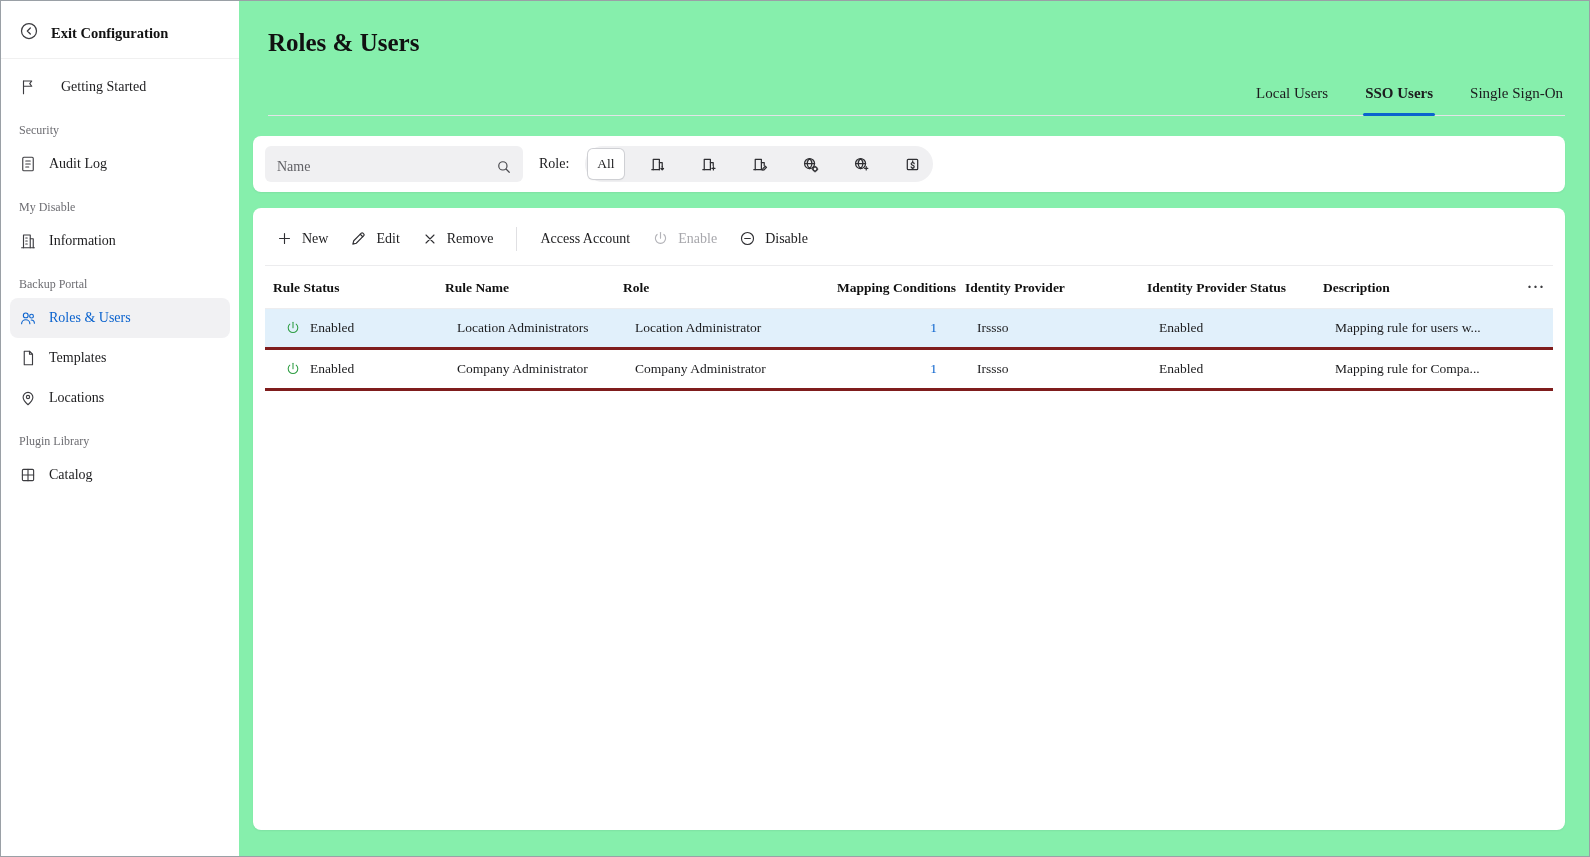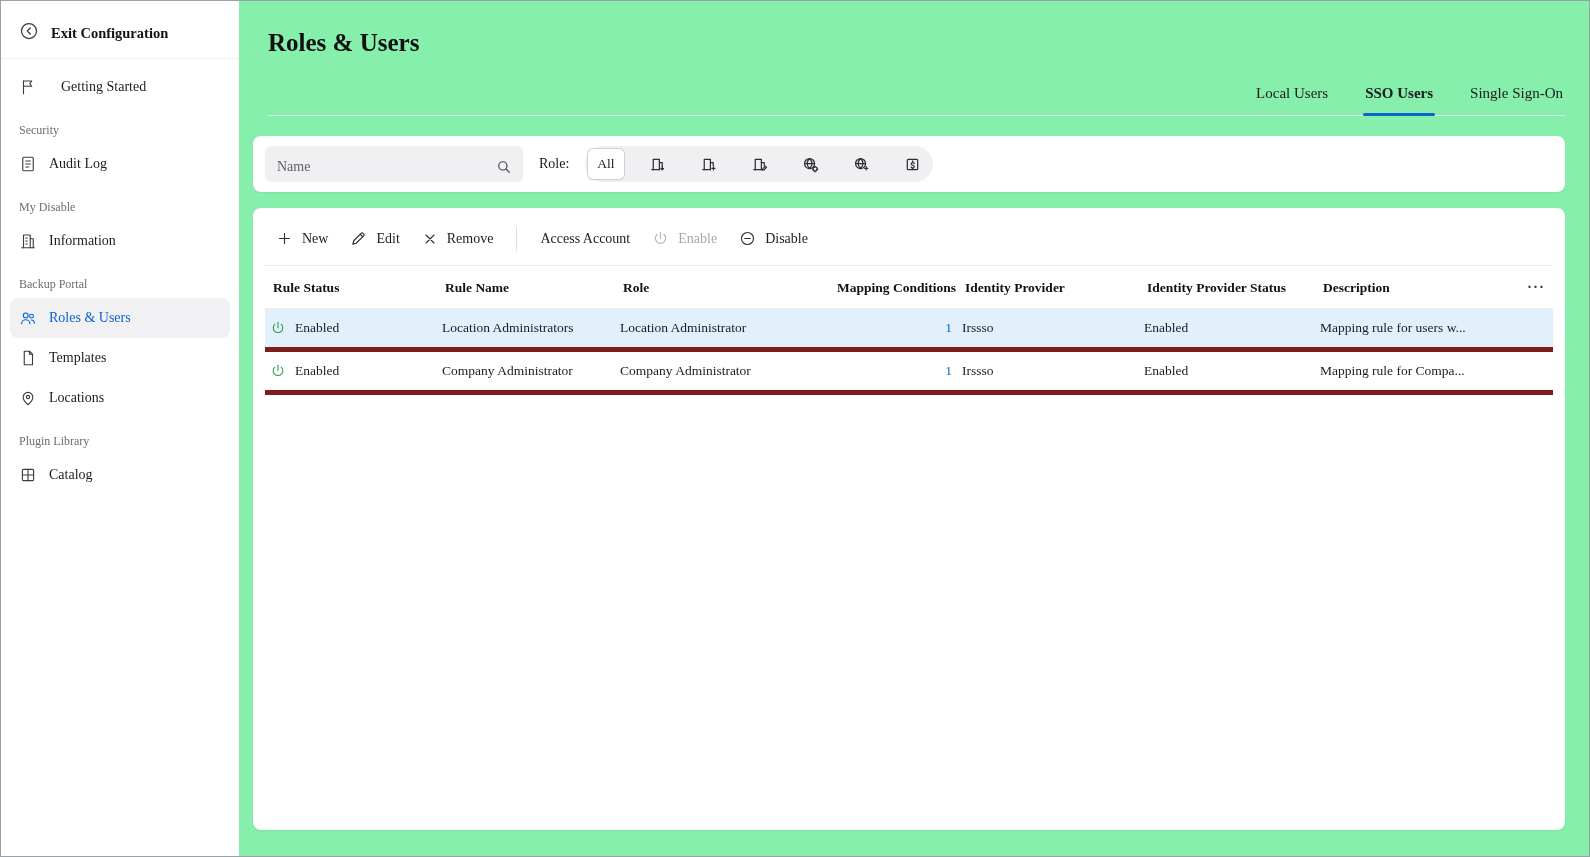--- a/index.html
+++ b/index.html
@@ -166,23 +166,23 @@
   }
   th {
     text-align: left;
     font-weight: 700;
     color: #111;
     padding: 13px 8px 12px 8px;
     white-space: nowrap;
     overflow: hidden;
   }
   td {
-    padding: 11px 5px;
+    padding: 11px 20px;
     border-top: 1px solid #ededef;
-    border-bottom: 5px solid #7f1d1d;
+    border-bottom: 3px solid #7f1d1d;
     white-space: nowrap; overflow: hidden; text-overflow: ellipsis;
     color: #1c1c1e;
   }
   tr.selected td { background: #e1f0fb; }
   .col-right, td.num { text-align: right; }
   td.num { color: #0b63ce; cursor: pointer; }
   .status-cell { display: flex; align-items: center; gap: 9px; }
   .status-cell svg { stroke: #2f9e44; fill: none; stroke-width: 1.6; stroke-linecap: round; }
   .more-btn {
     color: #3c3c40; font-size: 15px; letter-spacing: 1px;

